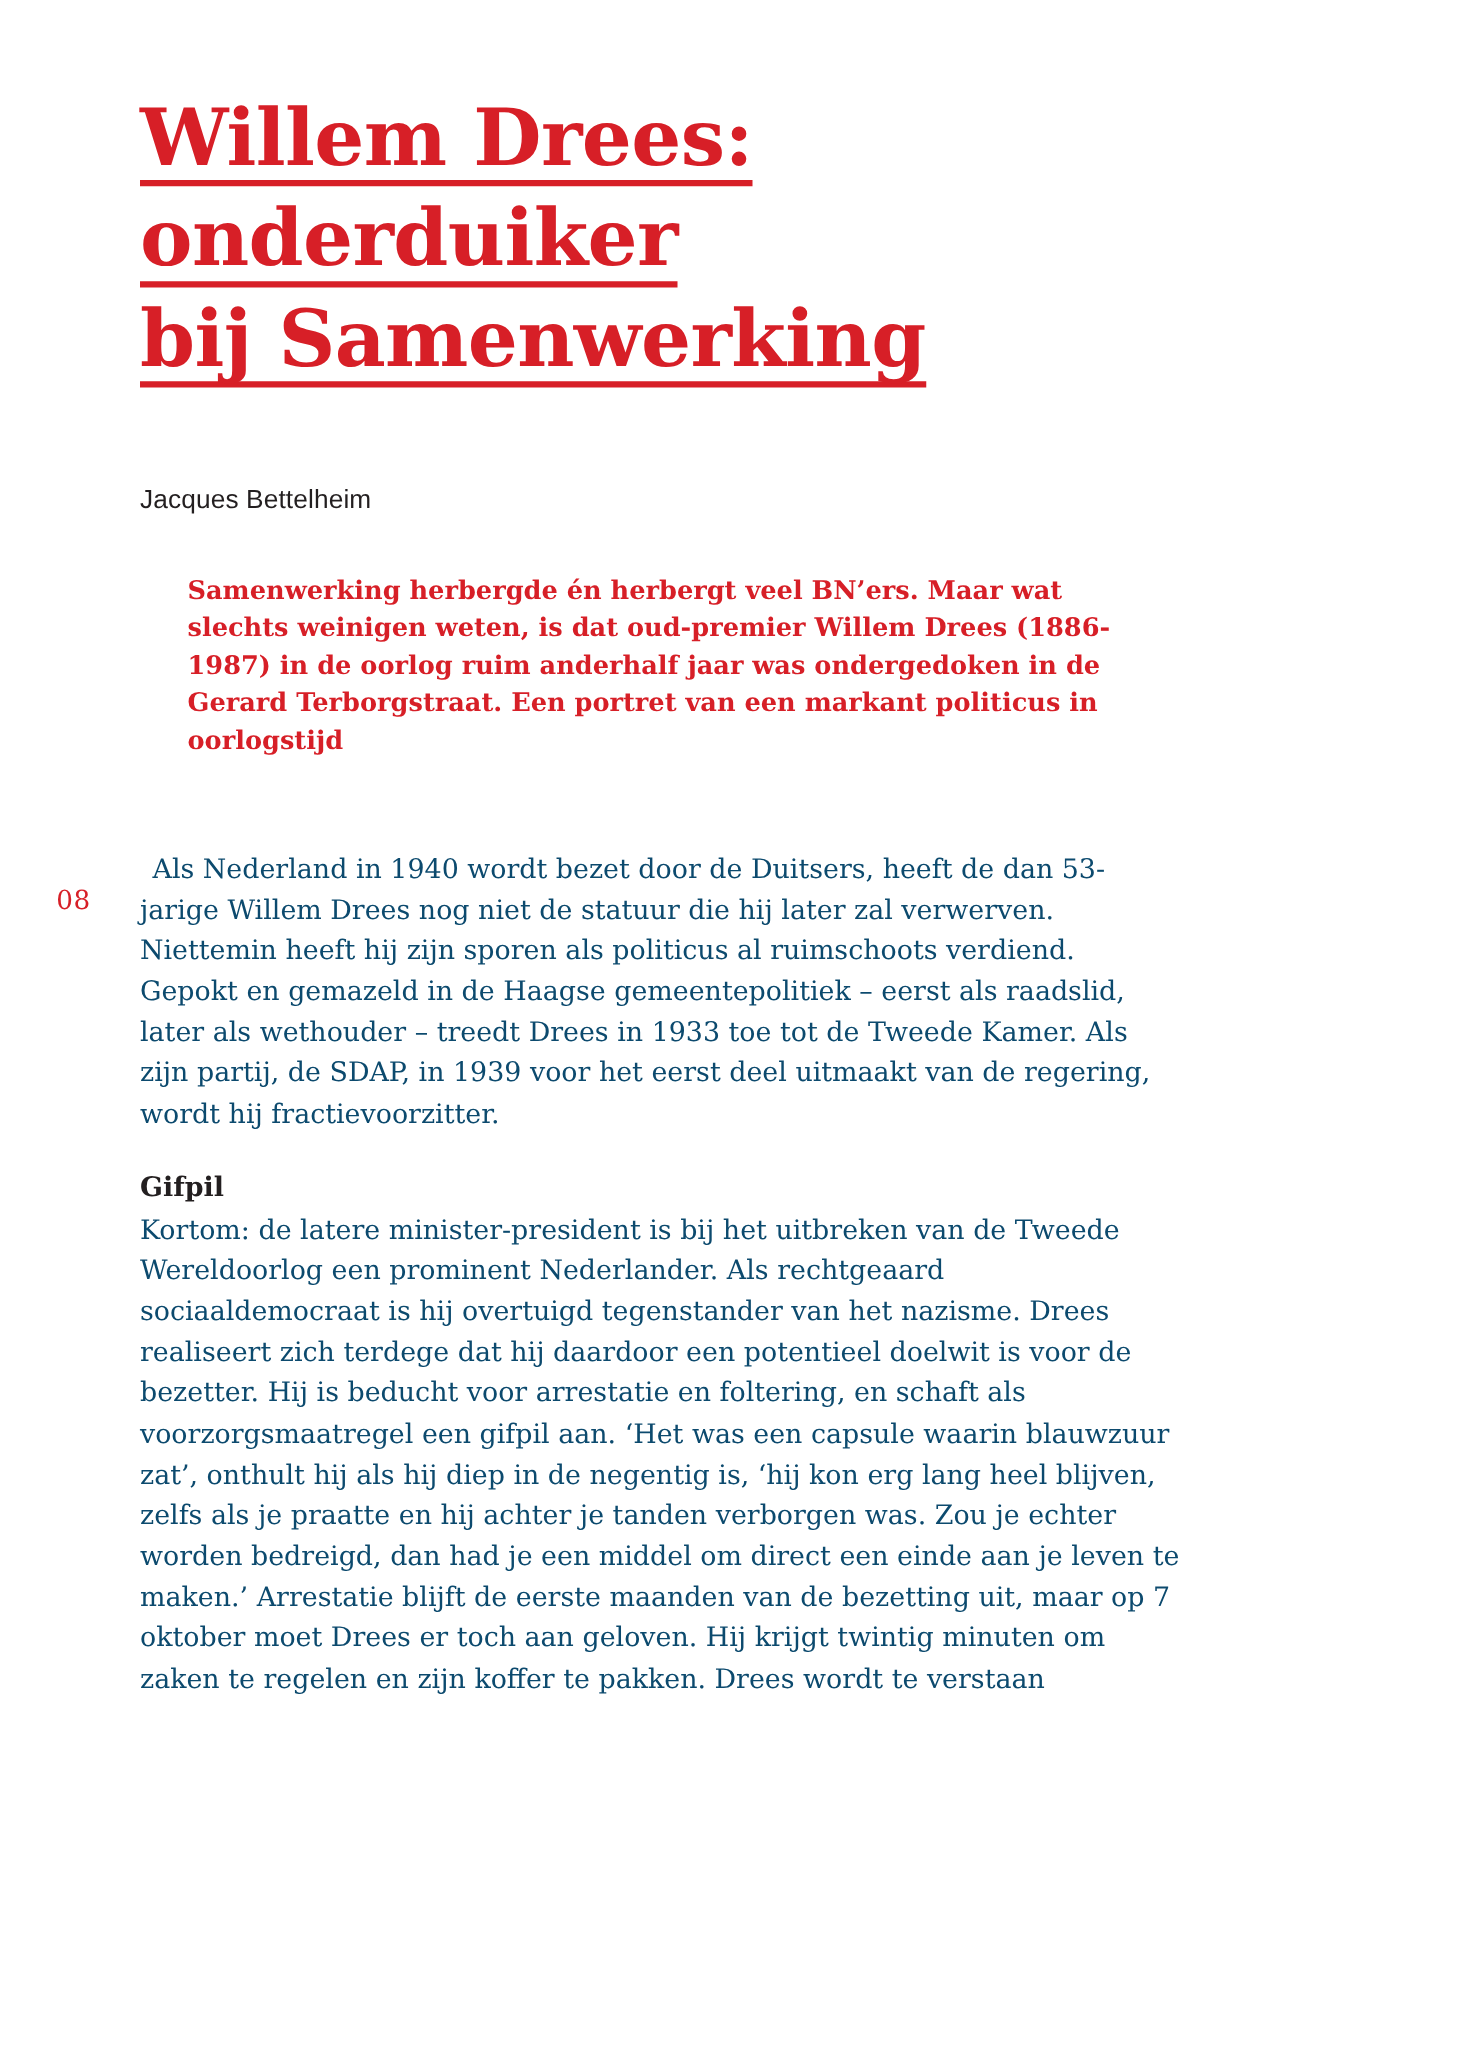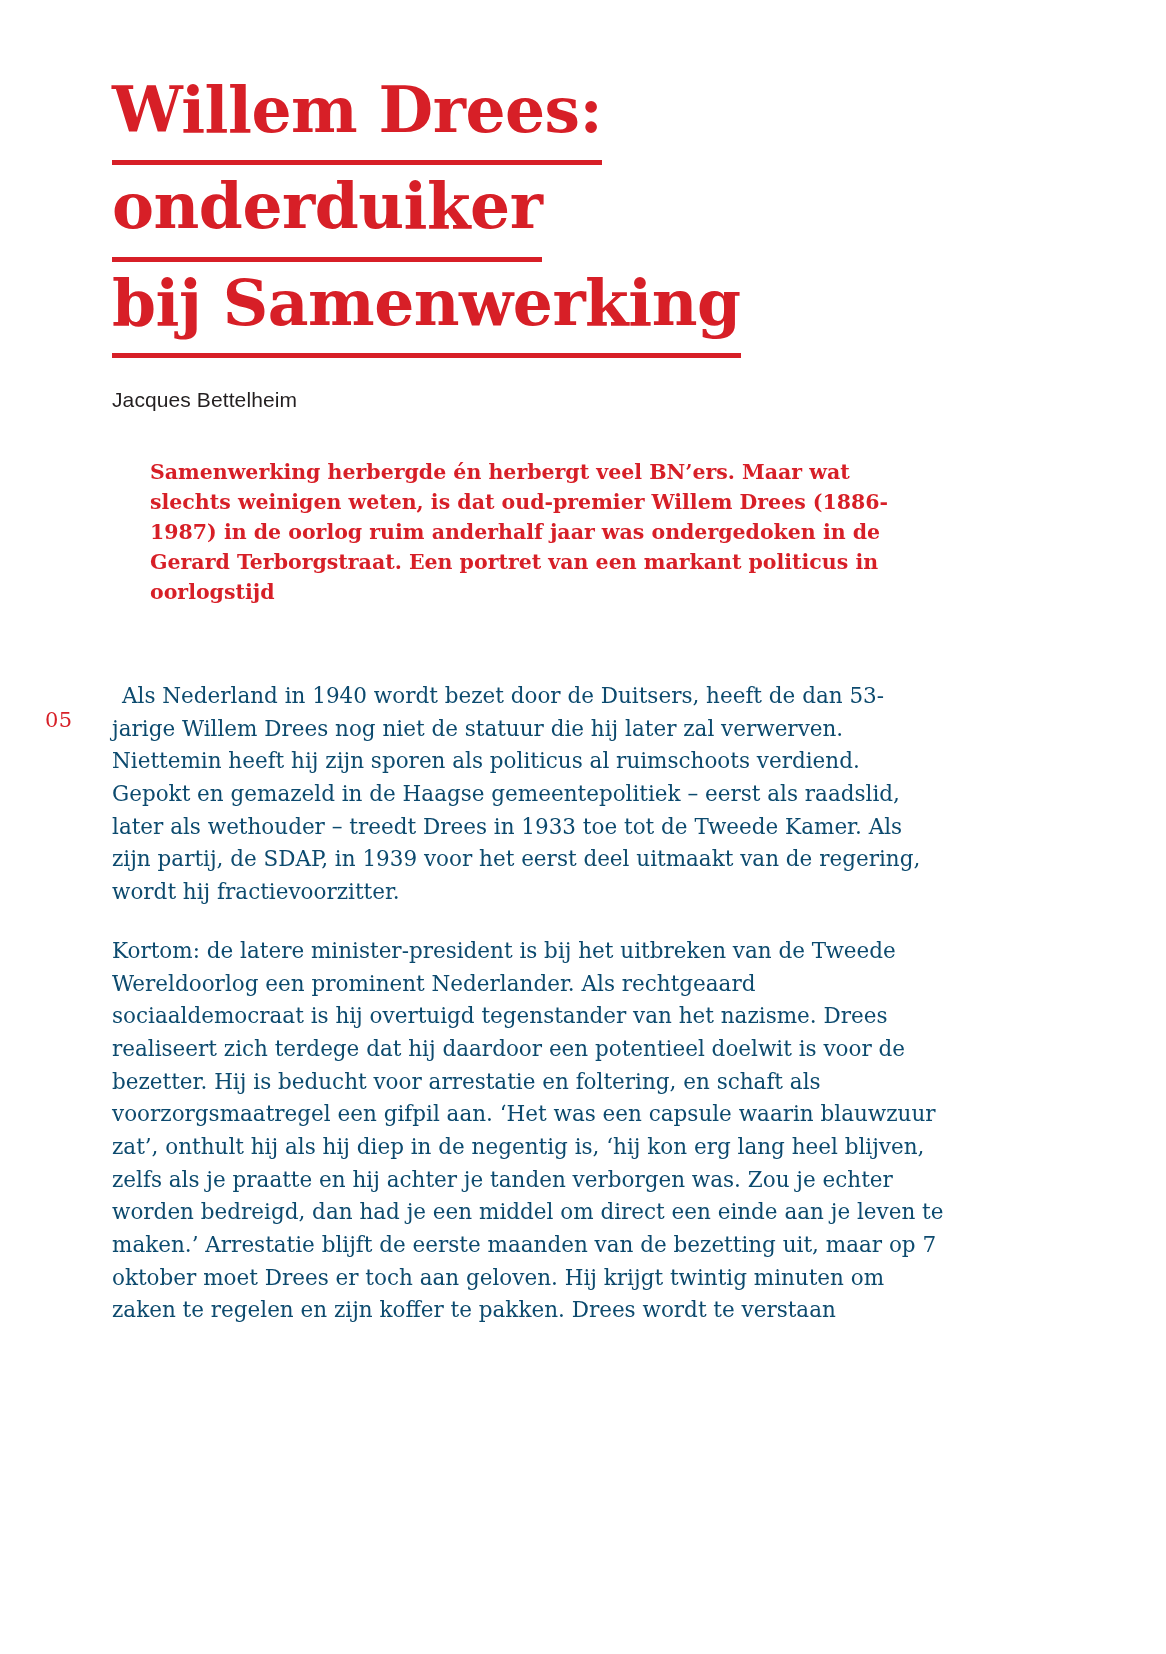--- a/index.html
+++ b/index.html
@@ -32,21 +32,21 @@
     display: block;
     font-family: "DejaVu Serif", serif;
     font-weight: bold;
     font-size: 63px;
     line-height: 1.02em;
     color: #d71f27;
     letter-spacing: -0.5px;
     white-space: nowrap;
     border-bottom: 5px solid #d71f27;
     width: fit-content;
-    padding-bottom: 18px;
+    padding-bottom: 2px;
     margin-bottom: 9px;
   }
 
   
   .author {
     position: absolute;
     left: 112px;
     top: 388px;
     font-family: Liberation Sans, sans-serif;
     font-size: 21px;
@@ -116,20 +116,21 @@
   <div class="title-block">
     <span class="title-line">Willem Drees:</span>
     <span class="title-line">onderduiker</span>
     <span class="title-line">bij Samenwerking</span>
   </div>
 
   <div class="author">Jacques Bettelheim</div>
 
   <div class="standfirst">Samenwerking herbergde én herbergt veel BN’ers. Maar wat slechts weinigen weten, is dat oud-premier Willem Drees (1886-1987) in de oorlog ruim anderhalf jaar was ondergedoken in de Gerard Terborgstraat. Een portret van een markant politicus in oorlogstijd</div>
 
-  <div class="folio">05</div>
+  <div class="folio">08</div>
 
   <div class="body-col">
     <p class="body-par first"> Als Nederland in 1940 wordt bezet door de Duitsers, heeft de dan 53-jarige Willem Drees nog niet de statuur die hij later zal verwerven. Niettemin heeft hij zijn sporen als politicus al ruimschoots verdiend. Gepokt en gemazeld in de Haagse gemeentepolitiek – eerst als raadslid, later als wethouder – treedt Drees in 1933 toe tot de Tweede Kamer. Als zijn partij, de SDAP, in 1939 voor het eerst deel uitmaakt van de regering, wordt hij fractievoorzitter.</p>
+    <p class="subhead">Gifpil</p>
     <p class="body-par tight">Kortom: de latere minister-president is bij het uitbreken van de Tweede Wereldoorlog een prominent Nederlander. Als rechtgeaard sociaaldemocraat is hij overtuigd tegenstander van het nazisme. Drees realiseert zich terdege dat hij daardoor een potentieel doelwit is voor de bezetter. Hij is beducht voor arrestatie en foltering, en schaft als voorzorgsmaatregel een gifpil aan. ‘Het was een capsule waarin blauwzuur zat’, onthult hij als hij diep in de negentig is, ‘hij kon erg lang heel blijven, zelfs als je praatte en hij achter je tanden verborgen was. Zou je echter worden bedreigd, dan had je een middel om direct een einde aan je leven te maken.’ Arrestatie blijft de eerste maanden van de bezetting uit, maar op 7 oktober moet Drees er toch aan geloven. Hij krijgt twintig minuten om zaken te regelen en zijn koffer te pakken. Drees wordt te verstaan</p>
   </div>
 
 </div>
 
 </body></html>

